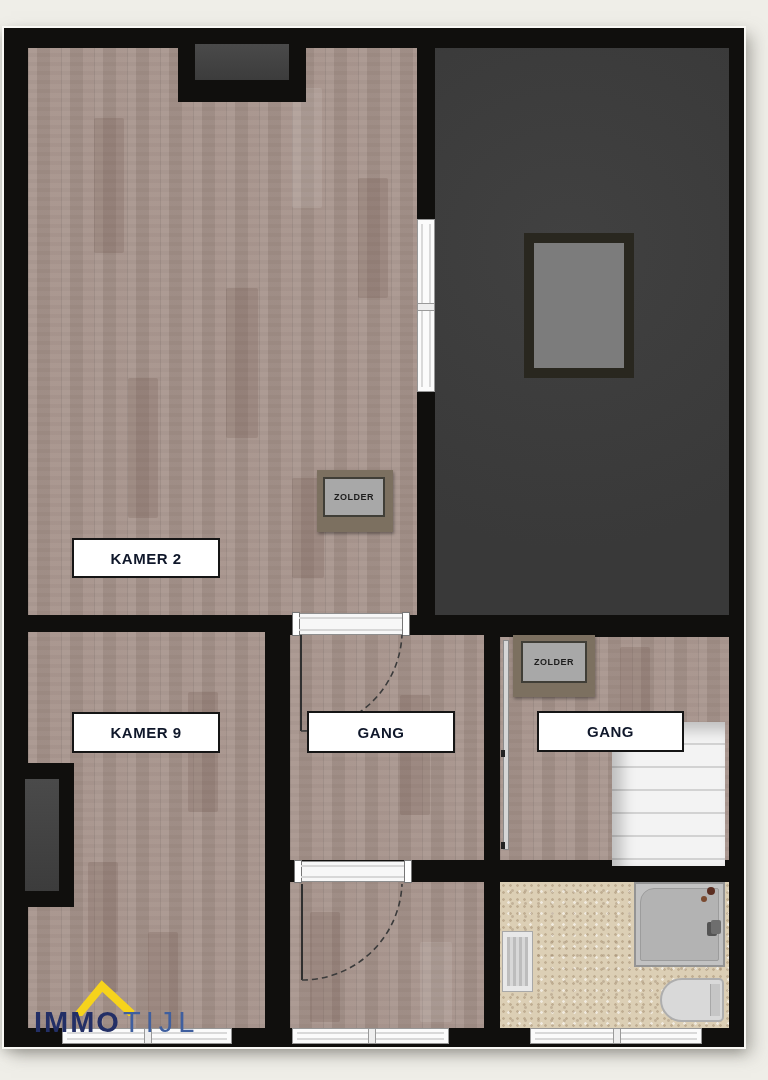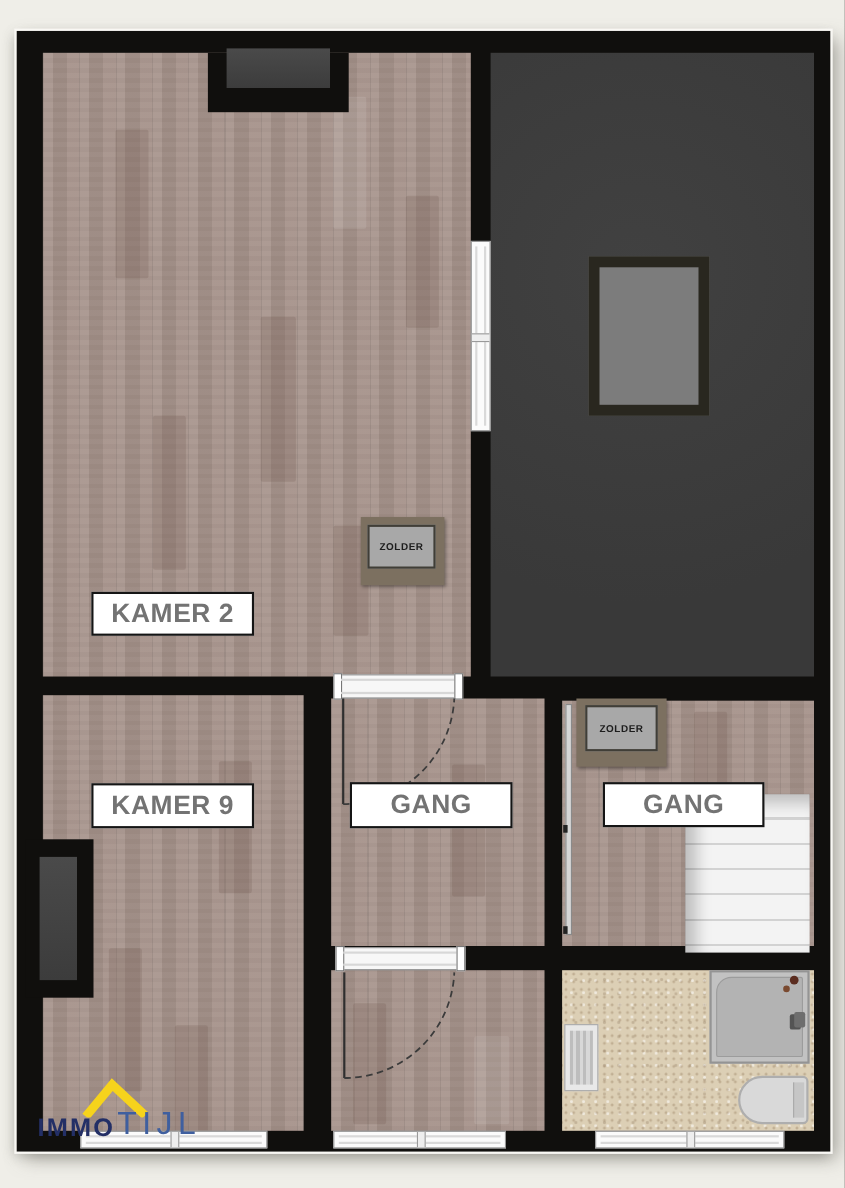--- a/index.html
+++ b/index.html
@@ -3,21 +3,21 @@
 <meta charset="utf-8">
 <style>
   html,body{margin:0;padding:0;}
   body{
     width:768px;height:1080px;
     background:#efeee8;
     font-family:"Liberation Sans", sans-serif;
     position:relative;overflow:hidden;
   }
   .plan{
-    position:absolute;left:15px;top:28px;width:740px;height:1019px;
+    position:absolute;left:4px;top:28px;width:740px;height:1019px;
     background:#100f0d;
     outline:2px solid #f9f8f4;
     box-shadow:7px 7px 16px rgba(110,108,100,.55), -3px 4px 10px rgba(110,108,100,.35);
   }
   .abs{position:absolute;}
   
   .wood{
     background-color:#a6938b;
     background-image:
       repeating-linear-gradient(90deg, rgba(0,0,0,0.08) 0 1px, rgba(0,0,0,0) 1px 33px),
@@ -35,23 +35,23 @@
     background-image:
       radial-gradient(rgba(148,122,92,0.38) 1px, transparent 1.6px),
       radial-gradient(rgba(255,255,255,0.55) 1px, transparent 1.6px),
       radial-gradient(rgba(120,95,70,0.25) 1px, transparent 1.8px);
     background-size:7px 7px, 11px 11px, 13px 13px;
     background-position:0 0, 3px 4px, 6px 2px;
     overflow:hidden;
   }
   
   .roomlabel{
-    background:#ffffff;border:2px solid #151515;color:#737373;
+    background:#ffffff;border:2px solid #151515;color:#0f172a;
     display:flex;align-items:center;justify-content:center;
-    font-size:24px;font-weight:600;letter-spacing:.5px;
+    font-size:15px;font-weight:600;letter-spacing:.5px;
     box-sizing:border-box;
   }
   
   .hatch-outer{background:#7c7060;box-shadow:1px 2px 3px rgba(0,0,0,.35);}
   .hatch-inner{
     position:absolute;background:#a8a8a8;border:2px solid #403e37;
     display:flex;align-items:center;justify-content:center;
     color:#1d1d1d;font-size:9px;font-weight:700;letter-spacing:.5px;
     box-sizing:border-box;
   }
@@ -91,21 +91,21 @@
     background:repeating-linear-gradient(90deg,#bdbdbd 0 3px,#d8d8d8 3px 6px);}
   .toilet{background:#d9d9d9;border:2px solid #aeaeae;border-radius:22px 5px 5px 22px;box-sizing:border-box;}
   .toilet .tank{position:absolute;right:2px;top:4px;bottom:4px;width:9px;background:#c6c6c6;border-left:1px solid #a8a8a8;}
   .doorleaf-v{background:#d6d6d6;border:1px solid #8a8a8a;box-sizing:border-box;}
   .hinge{position:absolute;width:4px;height:7px;background:#222;}
   
   .chimney-gray{background:linear-gradient(180deg,#4a4a4a,#3c3c3c);}
   .attic-object{border:10px solid #29271f;background:#7c7c7c;box-sizing:border-box;}
   
   .logo{display:flex;align-items:flex-end;}
-  .logo .immo{color:#232f66;font-weight:700;font-size:23px;letter-spacing:2px;}
+  .logo .immo{color:#232f66;font-weight:700;font-size:29px;letter-spacing:2px;}
   .logo .tijl{color:#3f5f9f;font-weight:400;font-size:29px;letter-spacing:5px;margin-left:2px;}
   svg{display:block;}
 </style>
 </head>
 <body>
 
 <div class="plan">
 
   <div class="abs wood" style="left:24px;top:20px;width:389px;height:567px;">
     <div class="patch" style="left:66px;top:70px;width:30px;height:135px;"></div>

